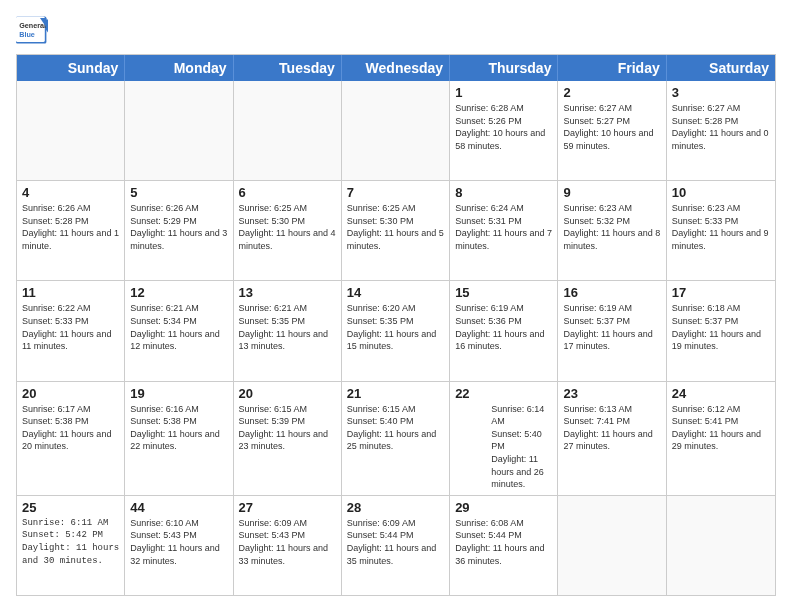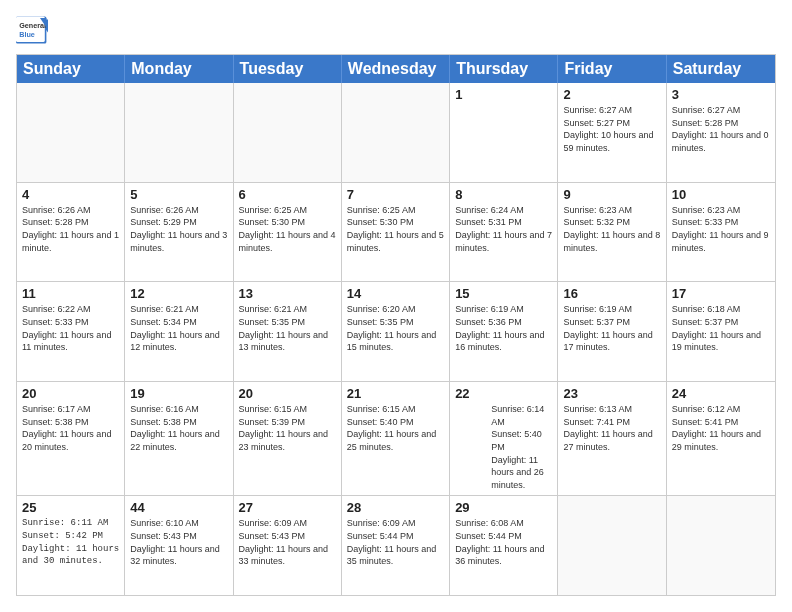--- a/index.html
+++ b/index.html
@@ -50,24 +50,24 @@
       flex-direction: column;
       border: 1px solid #ccc;
     }
     .cal-header {
       display: grid;
       grid-template-columns: repeat(7, 1fr);
       background: #3a78c9;
     }
     .cal-header-cell {
       color: #fff;
-      font-size: 16px;
+      font-size: 14px;
       font-weight: bold;
       padding: 5px 6px;
-      text-align: left;
+      text-align: right;
       border-right: 1px solid #5a90d9;
     }
     .cal-header-cell:last-child { border-right: none; }
     .cal-body {
       display: flex;
       flex-direction: column;
       flex: 1;
     }
     .cal-row {
       display: grid;
@@ -131,20 +131,23 @@
         <div class="cal-header-cell">Saturday</div>
       </div>
     <div class="cal-body">
     <div class="cal-row">
           <div class="cal-cell empty"></div>
           <div class="cal-cell empty"></div>
           <div class="cal-cell empty"></div>
           <div class="cal-cell empty"></div>
           <div class="cal-cell">
             <span class="day-num">1</span>
+            <div class="day-info" style="white-space: pre-line;">Sunrise: 6:28 AM
+Sunset: 5:26 PM
+Daylight: 10 hours and 58 minutes.</div>
           </div>
           <div class="cal-cell">
             <span class="day-num">2</span>
             <div class="day-info" style="white-space: pre-line;">Sunrise: 6:27 AM
 Sunset: 5:27 PM
 Daylight: 10 hours and 59 minutes.</div>
           </div>
           <div class="cal-cell">
             <span class="day-num">3</span>
             <div class="day-info" style="white-space: pre-line;">Sunrise: 6:27 AM

